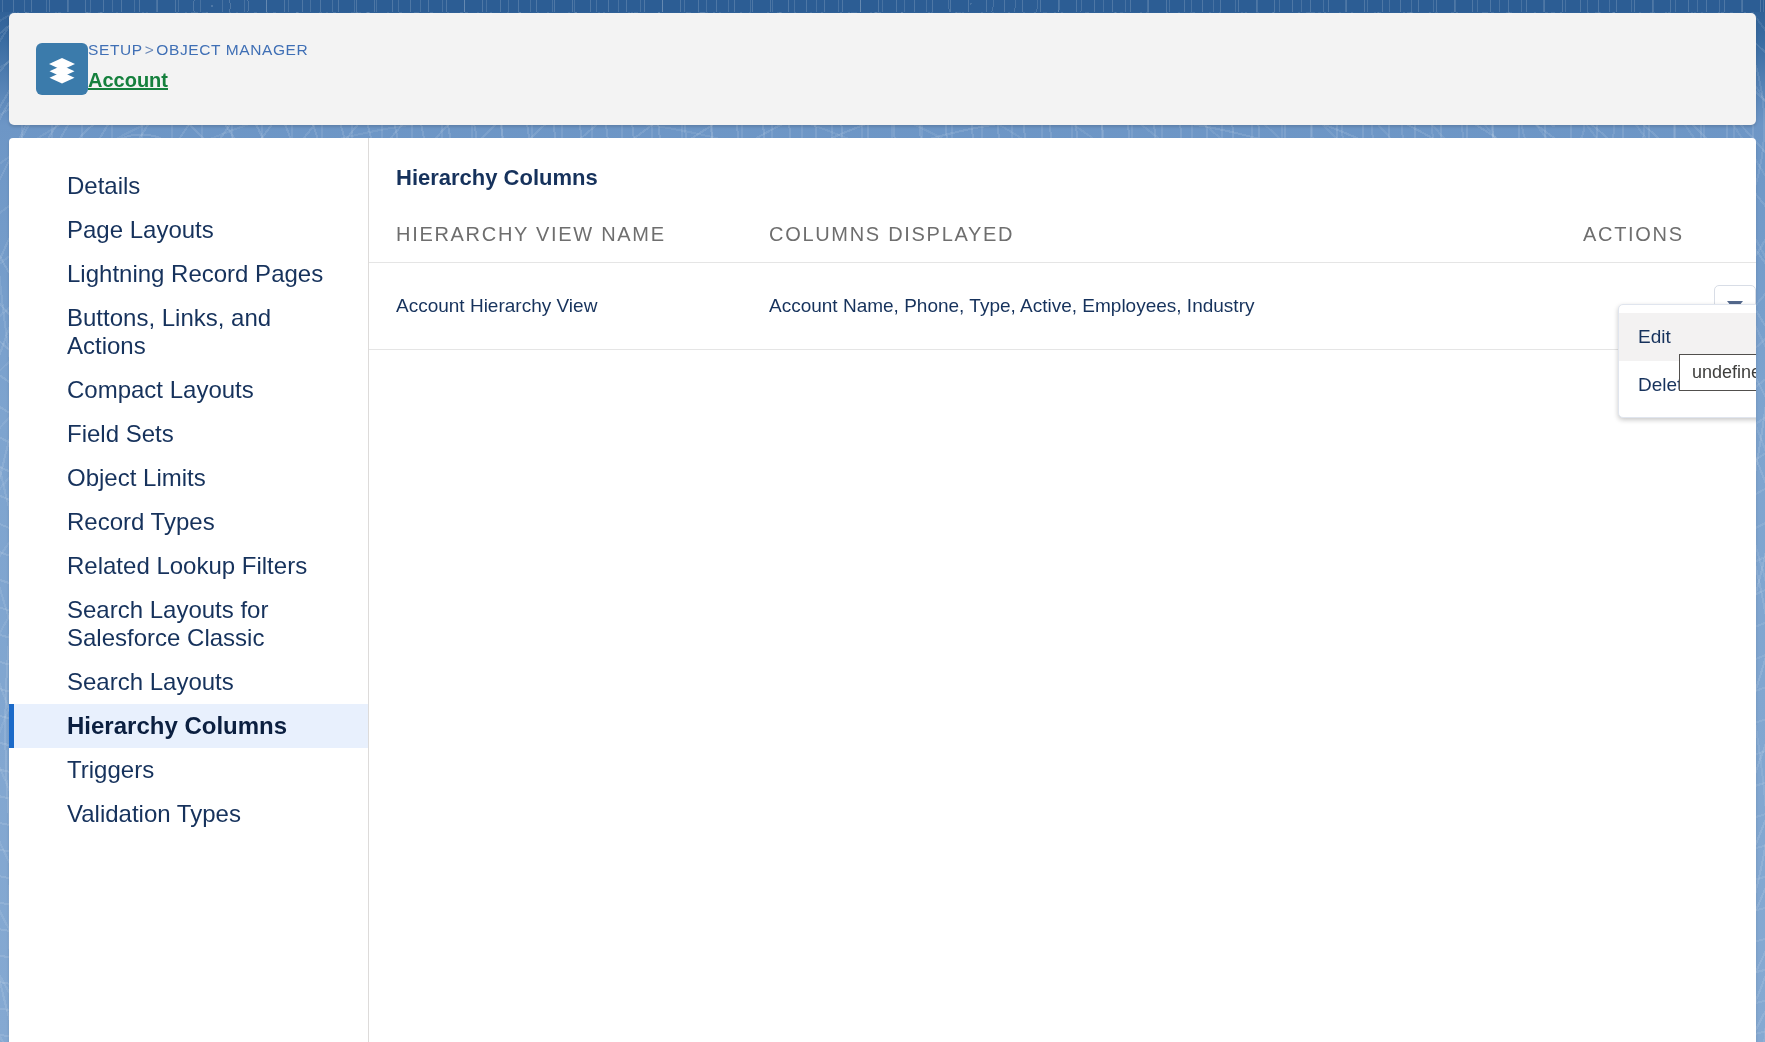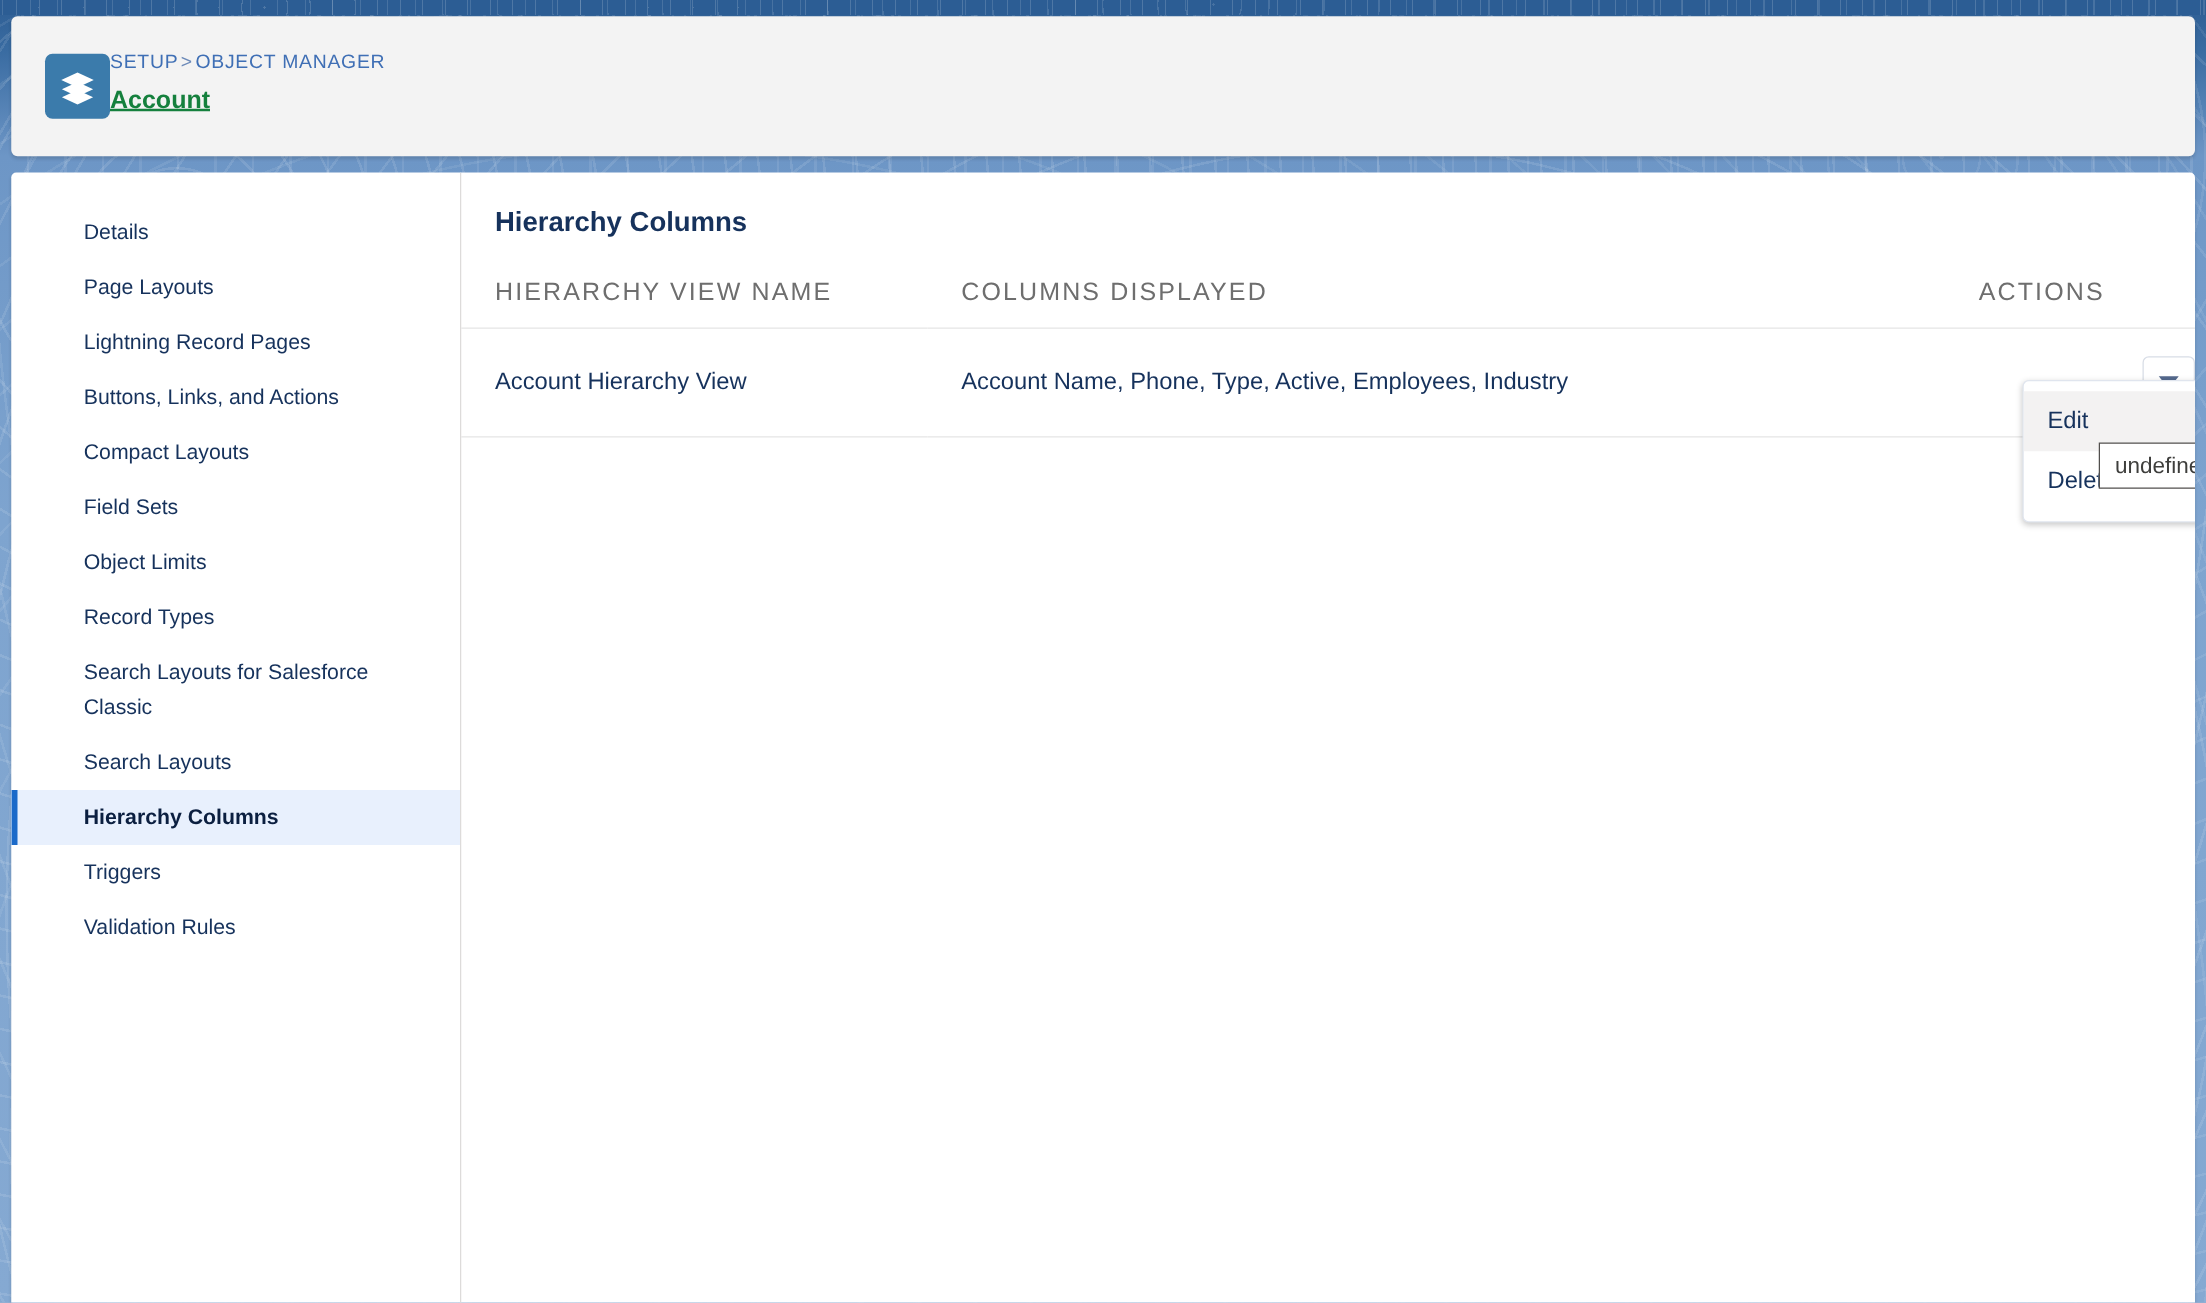--- a/index.html
+++ b/index.html
@@ -111,21 +111,21 @@
     flex: none;
     border-right: 1px solid #dddbda;
     padding-top: 26px;
     height: 100%;
     overflow: hidden;
   }
 
   .nav-item {
     position: relative;
     padding: 8px 20px 8px 58px;
-    font-size: 17px;
+    font-size: 24px;
     line-height: 28px;
     color: #16325c;
     cursor: pointer;
     min-height: 44px;
     display: flex;
     align-items: center;
   }
   .nav-item.selected {
     background: #e8f0fd;
     font-weight: bold;
@@ -292,33 +292,36 @@
     <div class="nav-item">
       <span>Field Sets</span>
     </div>
     <div class="nav-item">
       <span>Object Limits</span>
     </div>
     <div class="nav-item">
       <span>Record Types</span>
     </div>
     <div class="nav-item">
+      <span>Related Lookup Filters</span>
+    </div>
+    <div class="nav-item">
       <span>Search Layouts for Salesforce Classic</span>
     </div>
     <div class="nav-item">
       <span>Search Layouts</span>
     </div>
     <div class="nav-item selected">
       <span>Hierarchy Columns</span>
     </div>
     <div class="nav-item">
       <span>Triggers</span>
     </div>
     <div class="nav-item">
-      <span>Validation Rules</span>
+      <span>Validation Types</span>
     </div>
   </nav>
 
   <section id="content">
 
     <h1 id="section-title">Hierarchy Columns</h1>
 
     <table id="hierarchy-table">
       <thead>
         <tr>

